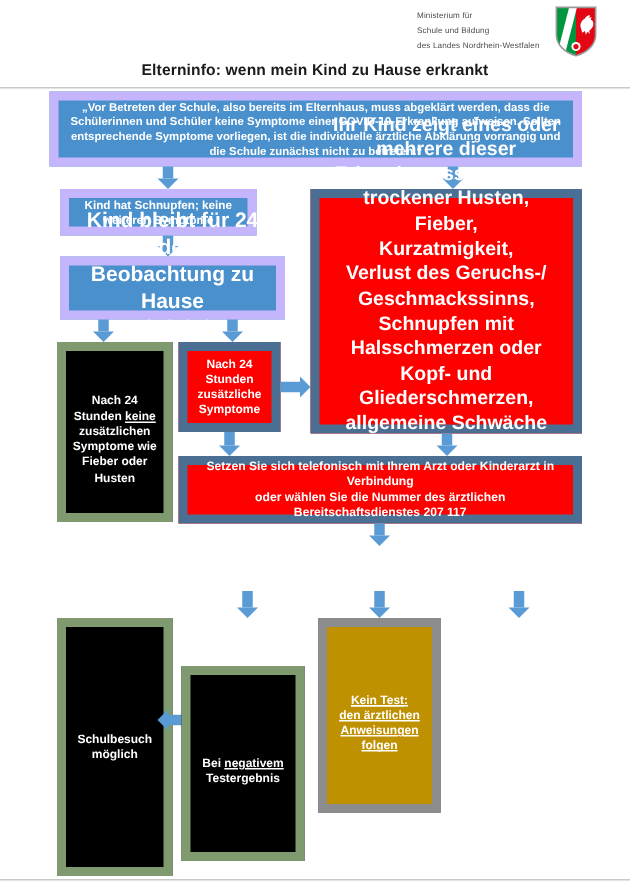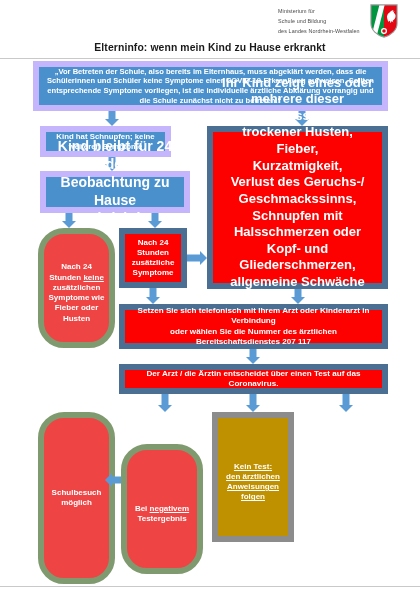--- a/index.html
+++ b/index.html
@@ -29,21 +29,21 @@
   .box{
     position:absolute;box-sizing:border-box;
     display:flex;align-items:center;justify-content:center;
     text-align:center;color:#ffffff;font-weight:bold;
     border:6px solid #c4b5fd;
     padding:2px 3px;line-height:1.28;
   }
   .box .t{width:100%;white-space:pre-line;}
   .blue{background:#4a90cc;}
   .red{background:#fd0000;border-color:#4a6f93;}
-  .green{background:#ef4444;border-color:#7f9a6e;border-radius:26px;}
+  .green{background:#000000;border-color:#7f9a6e;}
   .gold{background:#bf9000;border-color:#8c8c8c;}
 
   u{text-decoration:underline;}
 
   
   .arrow-d, .arrow-r, .arrow-l{position:absolute;}
   .arrow-d .shaft{
     position:absolute;left:50%;top:0;transform:translateX(-50%);
     width:7px;background:#5b9bd5;
   }
@@ -181,23 +181,20 @@
   <div class="box red" style="left:119px;top:304px;width:269px;height:45px;font-size:8.1px;">
     <span class="t">Setzen Sie sich telefonisch mit Ihrem Arzt oder Kinderarzt in Verbindung
 oder wählen Sie die Nummer des ärztlichen Bereitschaftsdienstes 207 117</span>
   </div>
 
   <div class="arrow-d" style="left:246px;top:349px;width:14px;height:15px;">
     <span class="shaft" style="height:8px;"></span>
       <span class="head"></span>
   </div>
 
-  <div class="box red" style="left:119px;top:364px;width:269px;height:30px;font-size:8.1px;">
-    <span class="t">Der Arzt / die Ärztin entscheidet über einen Test auf das Coronavirus.</span>
-  </div>
 
   <div class="arrow-d" style="left:158px;top:394px;width:14px;height:18px;">
     <span class="shaft" style="height:11px;"></span>
       <span class="head"></span>
   </div>
   <div class="arrow-d" style="left:246px;top:394px;width:14px;height:18px;">
     <span class="shaft" style="height:11px;"></span>
       <span class="head"></span>
   </div>
   <div class="arrow-d" style="left:339px;top:394px;width:14px;height:18px;">

